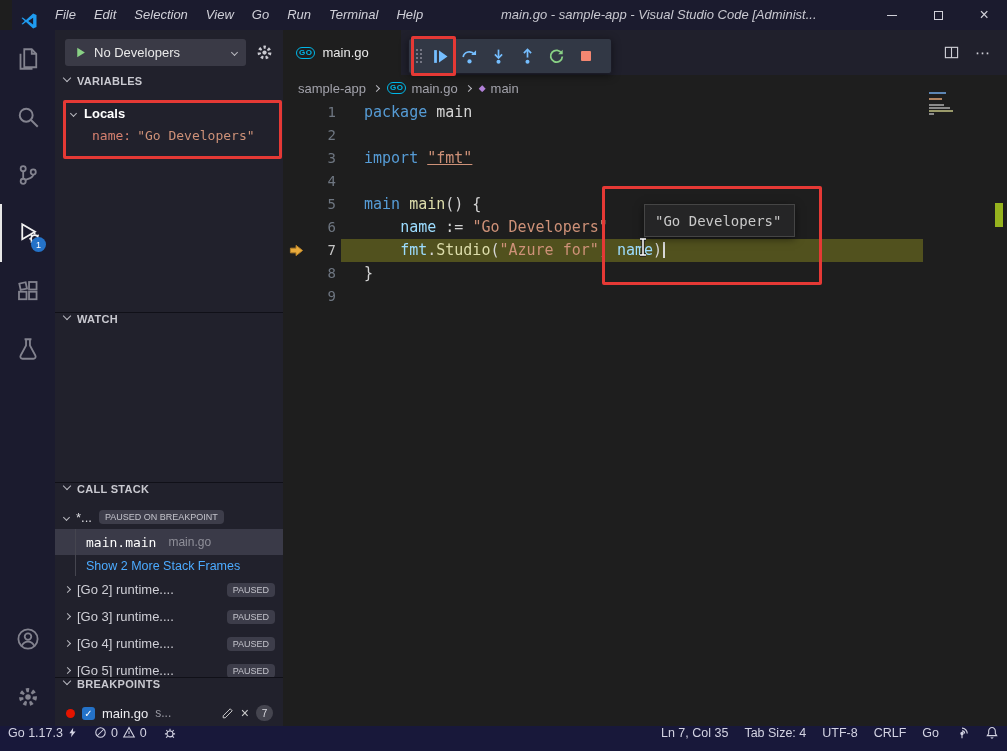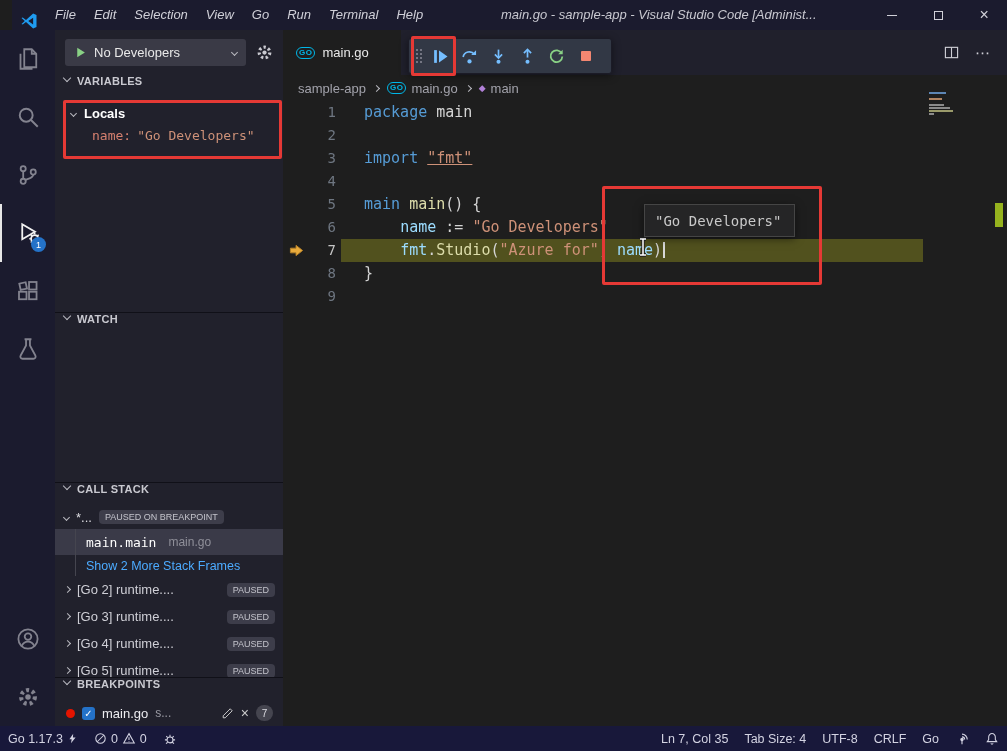--- a/index.html
+++ b/index.html
@@ -93,21 +93,21 @@
   .hover-tip { position:absolute; left:361px; top:174px; width:151px; height:33px; background:#252526; border:1px solid #454545; color:#c9c9c9; font-family:"DejaVu Sans Mono", monospace; font-size:14px; display:flex; align-items:center; padding-left:10px; box-shadow:0 2px 8px rgba(0,0,0,.5); z-index:5; }
 
   .minimap { position:absolute; right:52px; top:62px; width:26px; z-index:1; }
   .mm { height:2px; margin-bottom:1px; }
   .ruler-green { position:absolute; right:4px; top:173px; width:8px; height:24px; background:#96b31e; z-index:1; }
 
   .ibeam { position:absolute; left:354px; top:207px; z-index:7; }
 
   
   .statusbar { position:absolute; bottom:0; left:0; right:0; height:25px; background:#18183a; display:flex; align-items:center; color:#d3d3e2; font-size:12.5px; z-index:5; }
-  .sb-item { display:flex; align-items:center; gap:4px; padding:0 8px; height:25px; }
+  .sb-item { display:flex; gap:4px; padding:0 8px; height:25px; }
   .sb-right { margin-left:auto; display:flex; align-items:center; }
 
   
   .anno { position:absolute; border:3px solid #e53935; border-radius:2px; z-index:9; pointer-events:none; }
   .anno1 { left:63px; top:100px; width:219px; height:59px; }
   .anno2 { left:411px; top:36px; width:45px; height:40px; }
   .anno3 { left:602px; top:186px; width:220px; height:99px; }
 
   svg { display:block; }
 </style>

